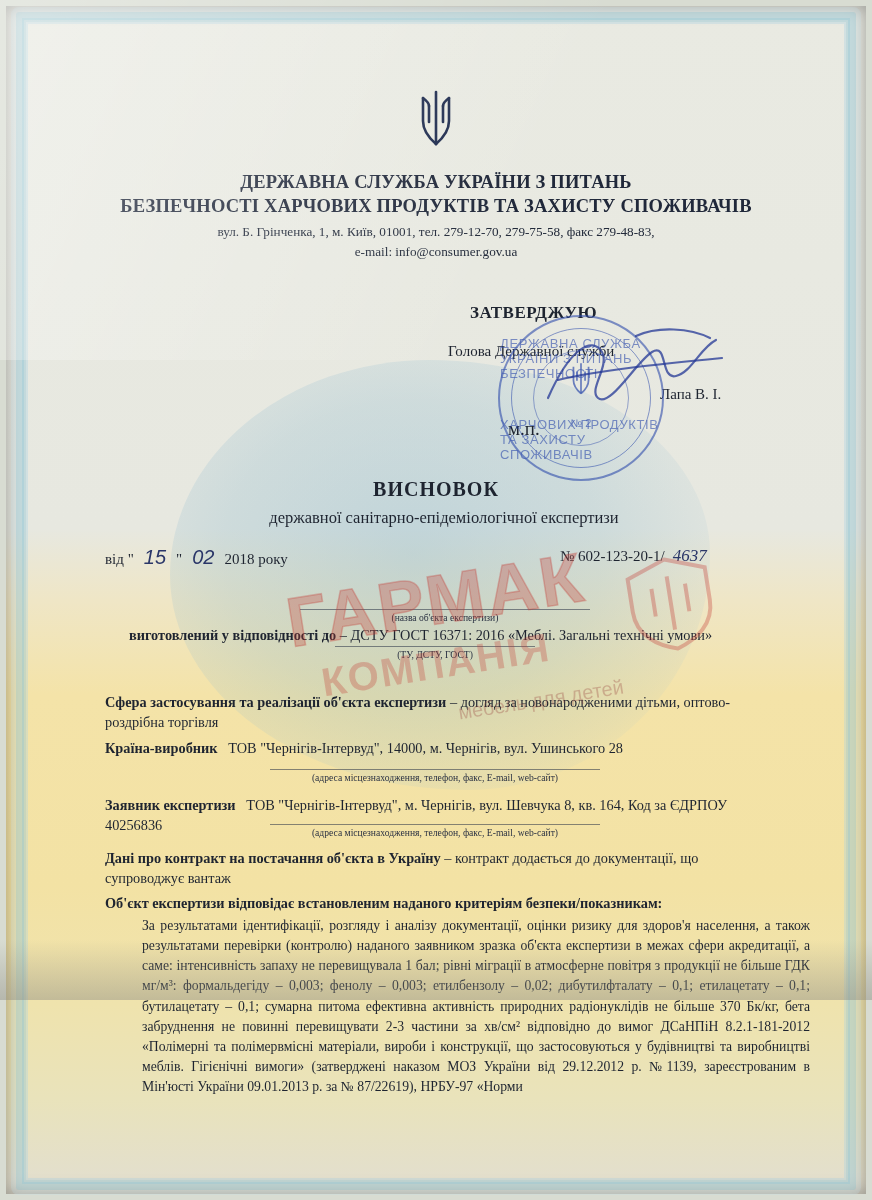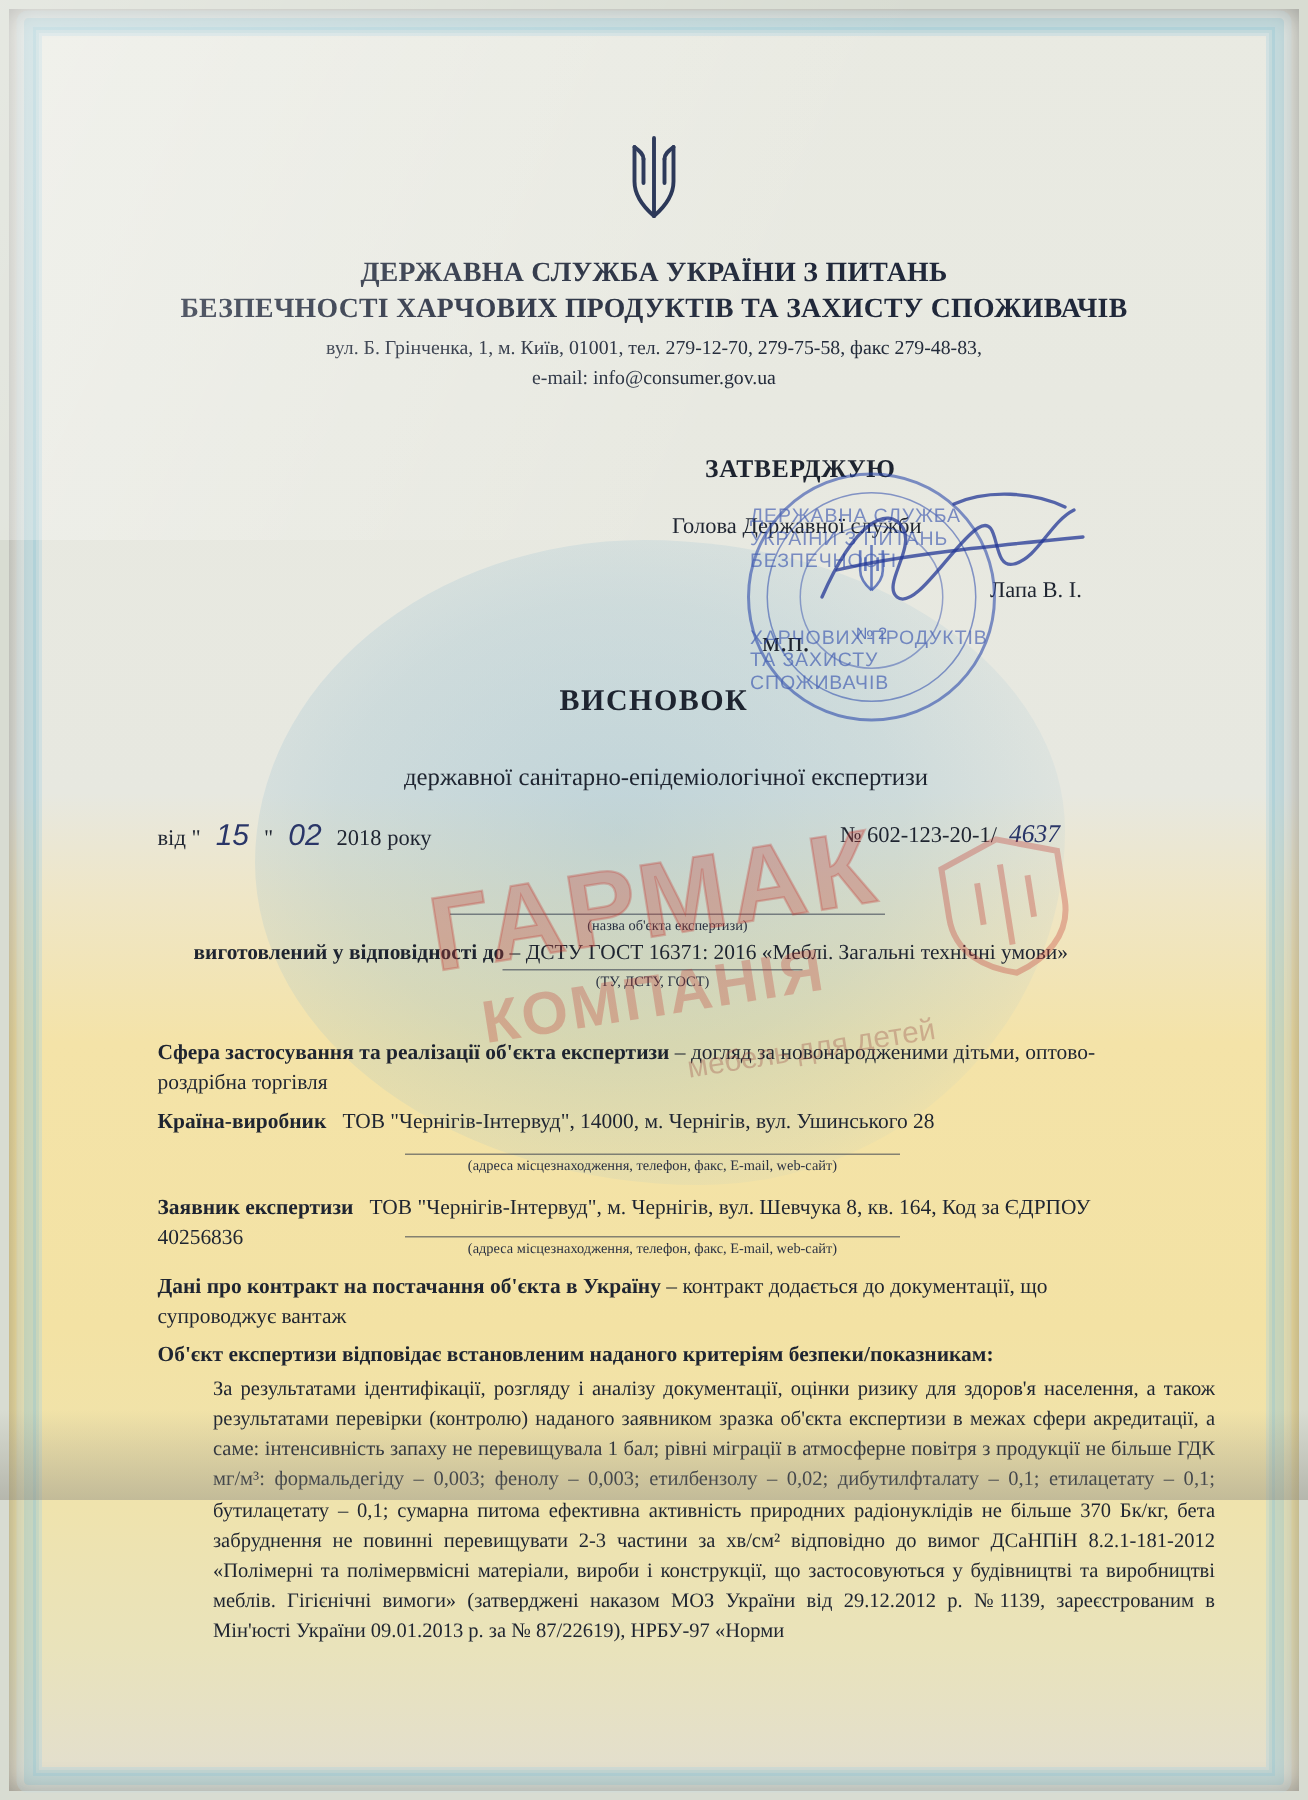--- a/index.html
+++ b/index.html
@@ -208,21 +208,21 @@
     left: 540px;
     top: 318px;
     width: 190px;
     height: 110px;
     pointer-events: none;
   }
   
   .doc-title {
     position: absolute;
     left: 0; right: 0;
-    top: 456px;
+    top: 478px;
     text-align: center;
     font-weight: bold;
     font-size: 20px;
     letter-spacing: 1px;
   }
   .doc-subtitle {
     position: absolute;
     left: 16px; right: 0;
     top: 508px;
     text-align: center;

